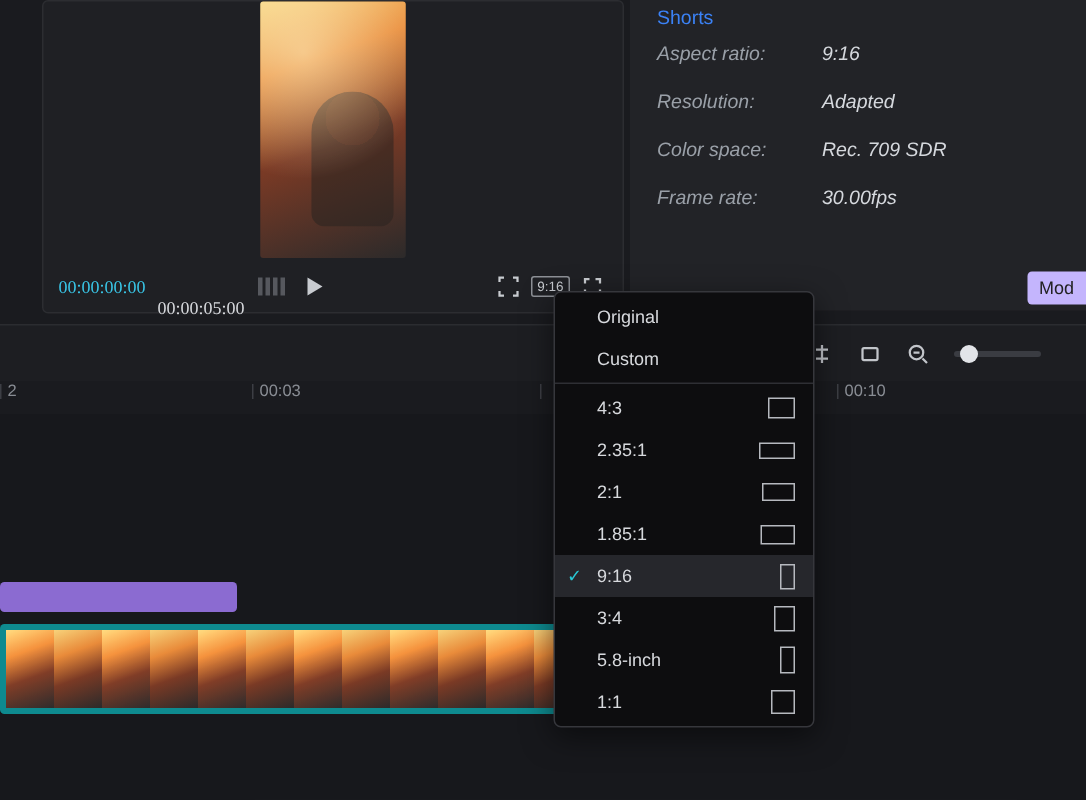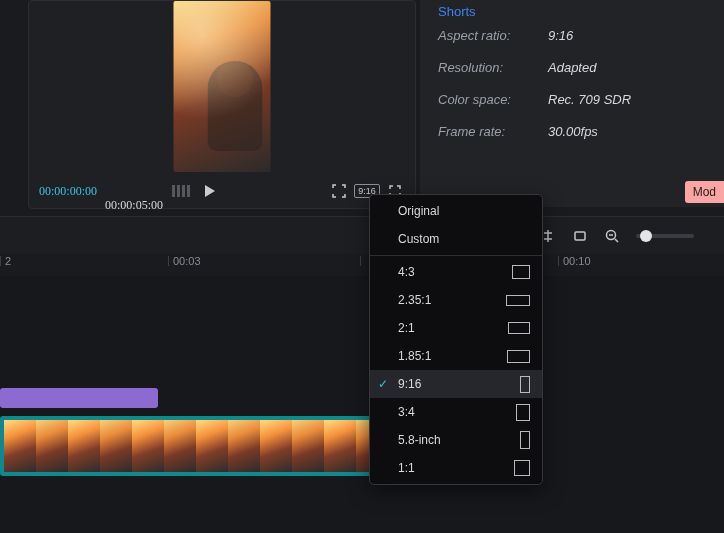--- a/index.html
+++ b/index.html
@@ -101,21 +101,21 @@
     height: 32px;
     align-items: center;
     font-style: italic;
   }
   .info-label { width: 110px; color: #9aa0a8; font-size: 13px; }
   .info-value { color: #d5d8dd; font-size: 13px; }
   .mod-btn {
     position: absolute;
     right: 0;
     bottom: 4px;
-    background: #fca5a5;
+    background: #c4b5fd;
     color: #222;
     font-size: 12px;
     padding: 4px 8px;
     border-radius: 3px 0 0 3px;
     cursor: pointer;
   }
   .toolbar {
     position: absolute;
     left: 0; right: 0;
     top: 216px;

